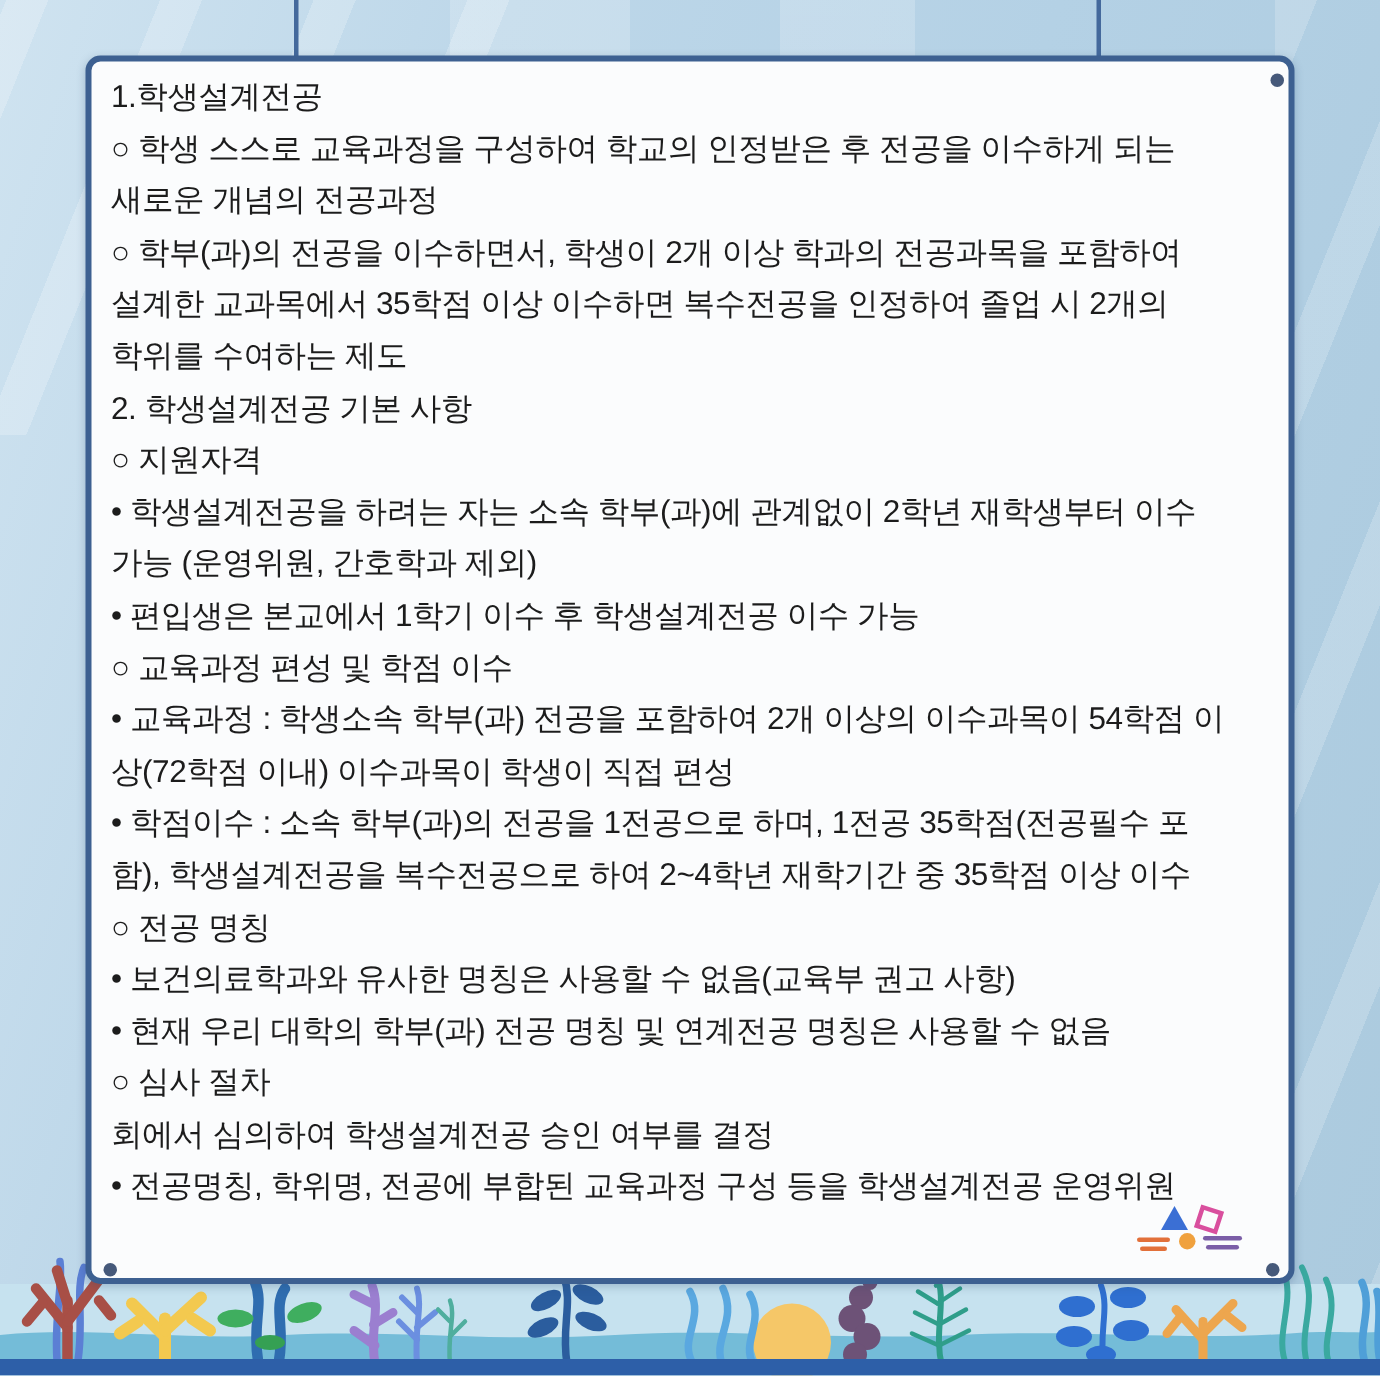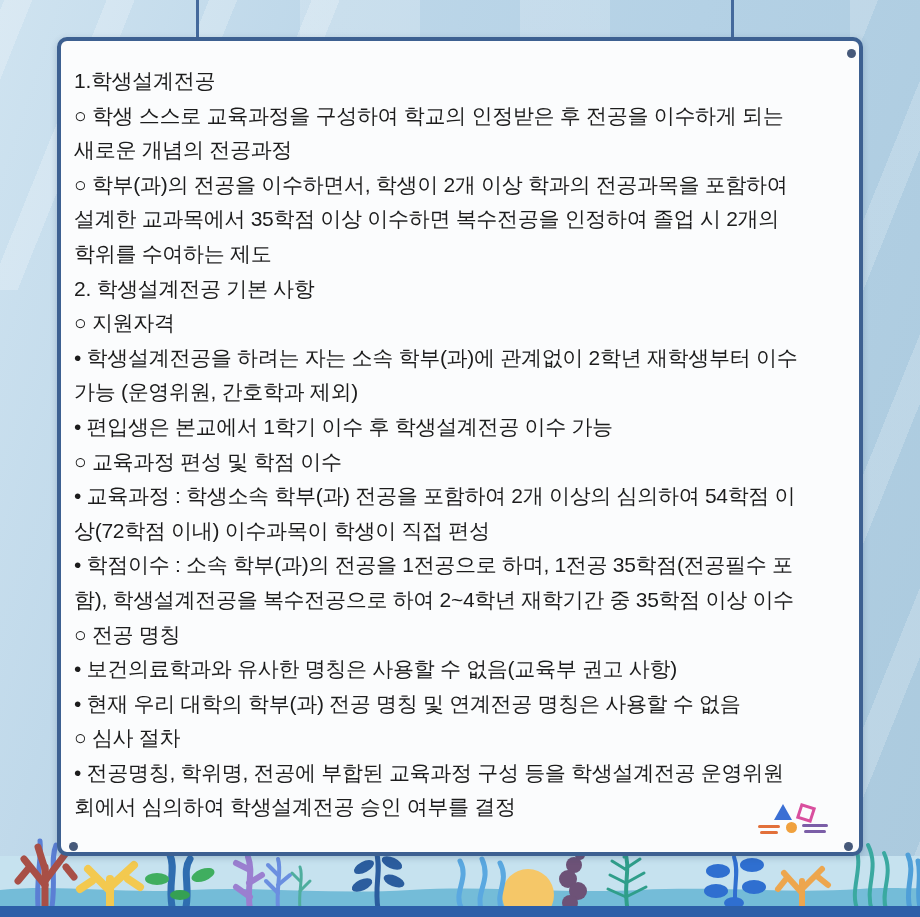--- a/index.html
+++ b/index.html
@@ -22,21 +22,21 @@
   
   .band-light{position:absolute;left:0;top:856px;width:920px;height:61px;background:#c6e2ef;}
   .band-wave{position:absolute;left:0;top:880px;width:920px;height:37px;}
   .band-deep{position:absolute;left:0;top:906px;width:920px;height:11px;background:#2d5fa8;}
   .plants{position:absolute;left:0;top:837px;width:920px;height:80px;}
 
   
   .board{position:absolute;left:57px;top:37px;width:806px;height:819px;box-sizing:border-box;
     background:#fbfcfd;border:4px solid #3d6091;border-radius:10px;z-index:3;
     box-shadow:0 2px 6px rgba(40,70,110,.25);overflow:hidden;}
-  .board-text{padding:7px 10px 0 13px;margin-top:16px;}
+  .board-text{padding:7px 10px 0 13px;}
   .tline{font-size:21px;line-height:34.6px;color:#1c1c1c;white-space:nowrap;letter-spacing:-0.3px;}
   .pin{position:absolute;width:9px;height:9px;border-radius:50%;background:#46597a;z-index:4;}
   .pin.tr{left:847px;top:49px;} .pin.bl{left:69px;top:842px;} .pin.br{left:844px;top:842px;}
 
   
   .logo{position:absolute;left:752px;top:802px;width:84px;height:46px;z-index:5;}
   .logo .tri{position:absolute;left:22px;top:2px;width:0;height:0;
     border-left:9px solid transparent;border-right:9px solid transparent;border-bottom:16px solid #3b6fd4;}
   .logo .dia{position:absolute;left:46px;top:3px;width:10px;height:10px;border:3.5px solid #d94f9e;transform:rotate(18deg);}
   .logo .cir{position:absolute;left:34px;top:20px;width:11px;height:11px;border-radius:50%;background:#f0a13e;}
@@ -191,30 +191,30 @@
     <div class="tline">새로운 개념의 전공과정</div>
     <div class="tline">○ 학부(과)의 전공을 이수하면서, 학생이 2개 이상 학과의 전공과목을 포함하여</div>
     <div class="tline">설계한 교과목에서 35학점 이상 이수하면 복수전공을 인정하여 졸업 시 2개의</div>
     <div class="tline">학위를 수여하는 제도</div>
     <div class="tline">2. 학생설계전공 기본 사항</div>
     <div class="tline">○ 지원자격</div>
     <div class="tline">• 학생설계전공을 하려는 자는 소속 학부(과)에 관계없이 2학년 재학생부터 이수</div>
     <div class="tline">가능 (운영위원, 간호학과 제외)</div>
     <div class="tline">• 편입생은 본교에서 1학기 이수 후 학생설계전공 이수 가능</div>
     <div class="tline">○ 교육과정 편성 및 학점 이수</div>
-    <div class="tline">• 교육과정 : 학생소속 학부(과) 전공을 포함하여 2개 이상의 심의하여 54학점 이</div>
+    <div class="tline">• 교육과정 : 학생소속 학부(과) 전공을 포함하여 2개 이상의 이수과목이 54학점 이</div>
     <div class="tline">상(72학점 이내) 이수과목이 학생이 직접 편성</div>
     <div class="tline">• 학점이수 : 소속 학부(과)의 전공을 1전공으로 하며, 1전공 35학점(전공필수 포</div>
     <div class="tline">함), 학생설계전공을 복수전공으로 하여 2~4학년 재학기간 중 35학점 이상 이수</div>
     <div class="tline">○ 전공 명칭</div>
     <div class="tline">• 보건의료학과와 유사한 명칭은 사용할 수 없음(교육부 권고 사항)</div>
     <div class="tline">• 현재 우리 대학의 학부(과) 전공 명칭 및 연계전공 명칭은 사용할 수 없음</div>
     <div class="tline">○ 심사 절차</div>
+    <div class="tline">회에서 심의하여 학생설계전공 승인 여부를 결정</div>
     <div class="tline">• 전공명칭, 학위명, 전공에 부합된 교육과정 구성 등을 학생설계전공 운영위원</div>
-    <div class="tline">회에서 심의하여 학생설계전공 승인 여부를 결정</div>
   </div>
 </div>
 
 <div class="pin tr"></div>
 <div class="pin bl"></div>
 <div class="pin br"></div>
 
 <div class="logo">
   <div class="tri"></div>
   <div class="dia"></div>

